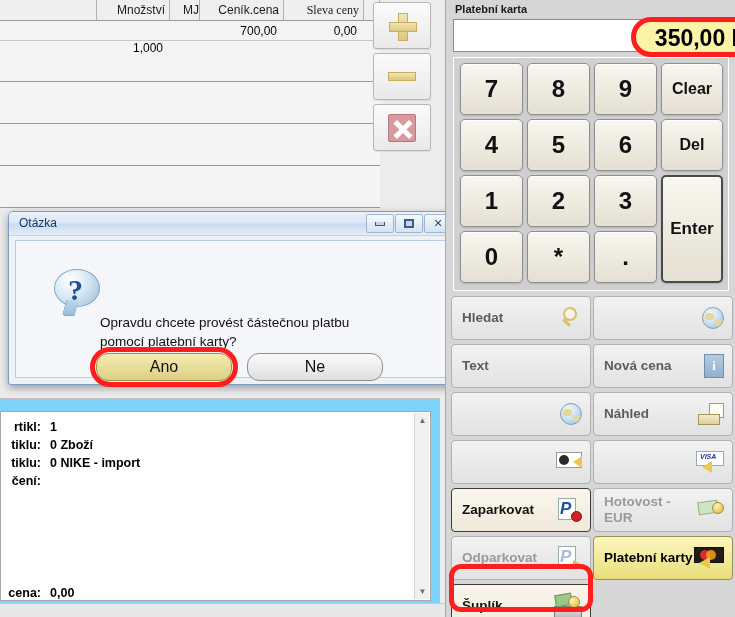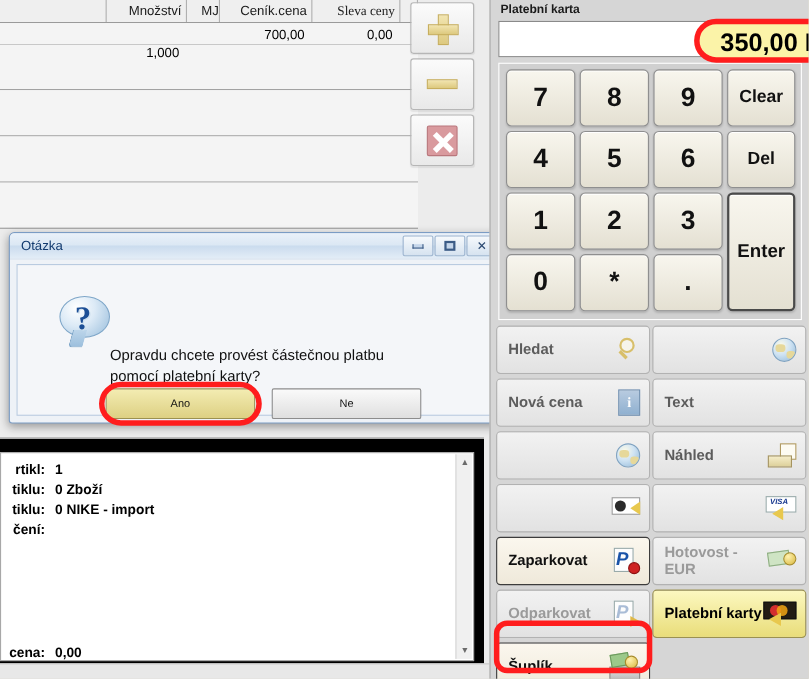--- a/index.html
+++ b/index.html
@@ -39,21 +39,21 @@
   .ic-plus:after  { left: 1px; top: 10px; width: 26px; height: 8px; }
   .ic-minus { width: 28px; height: 9px; background: linear-gradient(#f2e5b0,#ddc97f); border:1px solid #c7ae5e; }
   .ic-ks { font-size: 19px; font-weight: bold; color: #e2cd8a; text-shadow: 0 1px 0 #fff, 1px 0 0 #c6ab5c; }
   .ic-x { width: 28px; height: 28px; background: #d99a9e; border: 1px solid #b9777c; position: relative; border-radius: 2px;}
   .ic-x:before, .ic-x:after { content:""; position:absolute; left:3px; top:12px; width:22px; height:5px; background:#fff; }
   .ic-x:before { transform: rotate(45deg); }
   .ic-x:after  { transform: rotate(-45deg); }
 
   
   #info-panel { position: absolute; left: 0; top: 398px; width: 440px; height: 212px;
-     background: #000000; border-top: 1px solid #c0c0c0; }
+     background: #7dd3fc; border-top: 1px solid #c0c0c0; }
   #info-inner { position: absolute; left: 0; top: 12px; width: 431px; height: 190px;
     background: #fff; border: 1px solid #a8a8a8; }
   .info-line { display: flex; font-size: 12.5px; font-weight: bold; color: #000; padding: 0 0 0 0; }
   .info-lbl { width: 40px; text-align: right; white-space: nowrap; }
   .info-val { margin-left: 9px; white-space: nowrap; }
   #info-rows { position: absolute; left: 0; top: 6px; }
   #info-rows .info-line { height: 18px; line-height: 18px; }
   #info-price { position: absolute; left: 0; top: 172px; }
   #info-price .info-line { height: 18px; line-height: 18px; align-items: flex-end; }
   
@@ -84,21 +84,21 @@
     border: 1px solid #7ea6c8; }
   .bubble-tail { position: absolute; left: 10px; top: 31px; width: 13px; height: 16px;
     background: linear-gradient(#bcd5ea,#9cbfdd); border-left:1px solid #7ea6c8; border-bottom:1px solid #7ea6c8;
     transform: skewX(-16deg); border-radius: 0 0 0 4px;}
   .qmark { position: absolute; left: 14px; top: 4px; font-size: 30px; font-weight: bold; color: #1c4f96;
     font-family: "Liberation Serif", serif; text-shadow: 1px 1px 0 #cfe0ef; }
   #dlg-text { position: absolute; left: 84px; top: 36px; width: 320px;
     font-size: 13.5px; color: #101010; line-height: 19px; margin-top: 36px; }
   #dlg-buttons { position: absolute; left: 80px; top: 112px; display: flex; gap: 15px; }
   .dbtn { width: 136px; height: 28px; display: flex; align-items: center; justify-content: center;
-    font-size: 10px; color: #111; border: 1px solid #8d8d8d; border-radius: 2px;
+    font-size: 16px; color: #111; border: 1px solid #8d8d8d; border-radius: 12px;
     background: linear-gradient(#fafafa,#dfdfdf); }
   .dbtn.yes { background: linear-gradient(#f3ecb2,#ddd083); border: 1px solid #9b9150; }
   #yes-ring { position: absolute; left: 74px; top: 106px; width: 148px; height: 40px;
      border: 5px solid #ff1d1d; border-radius: 20px; pointer-events: none; }
 
   
   #right { position: absolute; left: 445px; top: 0; width: 290px; height: 617px;
     background: #d6d6d6; border-left: 1px solid #a9a9a9; }
   #rp-title { position: absolute; left: 9px; top: 3px; font-size: 11px; font-weight: bold; color: #1a1a1a; }
   #amount-field { position: absolute; left: 7px; top: 19px; width: 276px; height: 33px;
@@ -335,25 +335,25 @@
             <i class="ring"></i>
             <i class="hdl"></i>
           </span>
       </div>
       <div class="pbtn">
         <span class="lbl"></span>
         <span class="ico i-globe"></span>
       </div>
 
       <div class="pbtn">
+        <span class="lbl">Text</span>
+      </div>
+      <div class="pbtn">
         <span class="lbl">Nová cena</span>
         <span class="ico i-doc">i</span>
-      </div>
-      <div class="pbtn">
-        <span class="lbl">Text</span>
       </div>
 
       <div class="pbtn">
         <span class="lbl"></span>
         <span class="ico i-globe"></span>
       </div>
       <div class="pbtn">
         <span class="lbl">Náhled</span>
         <span class="ico i-print">
             <i class="pg"></i>

